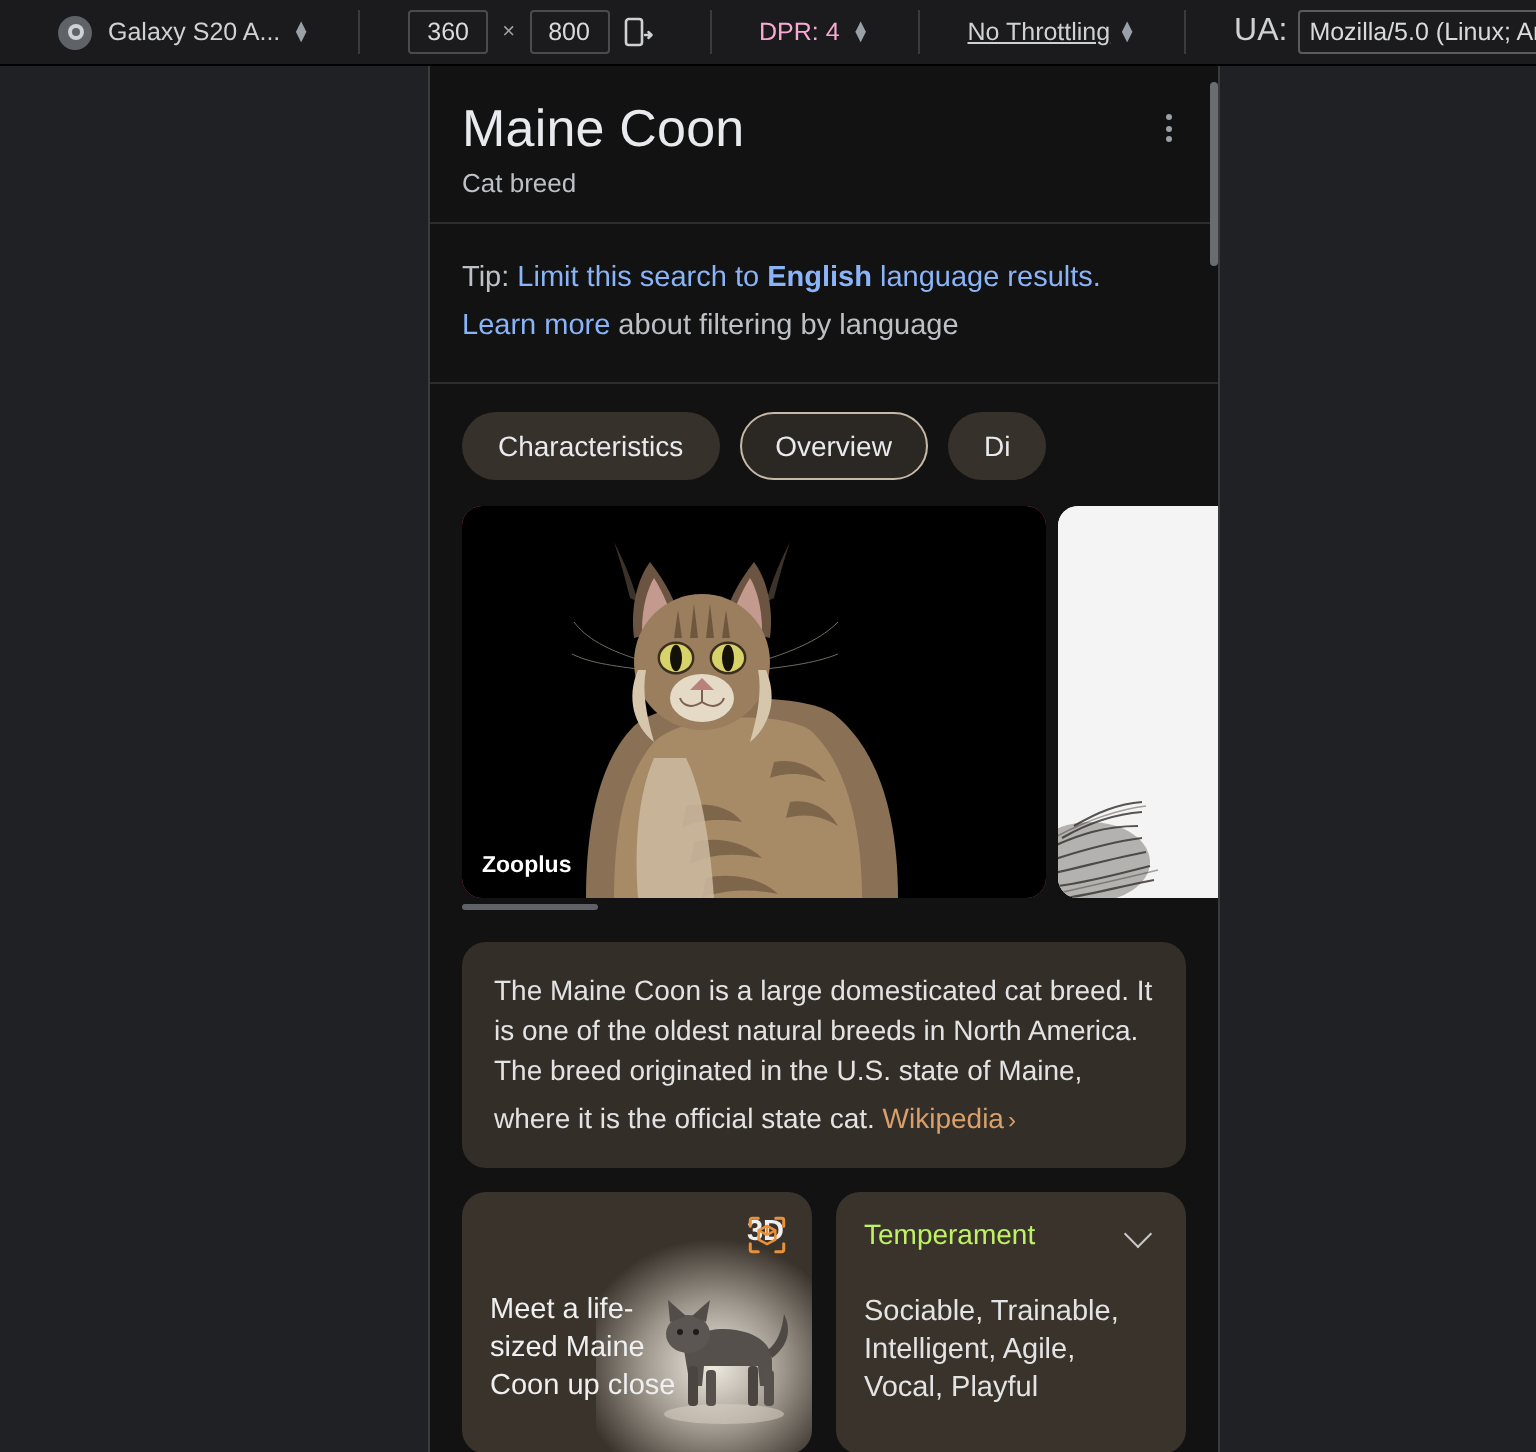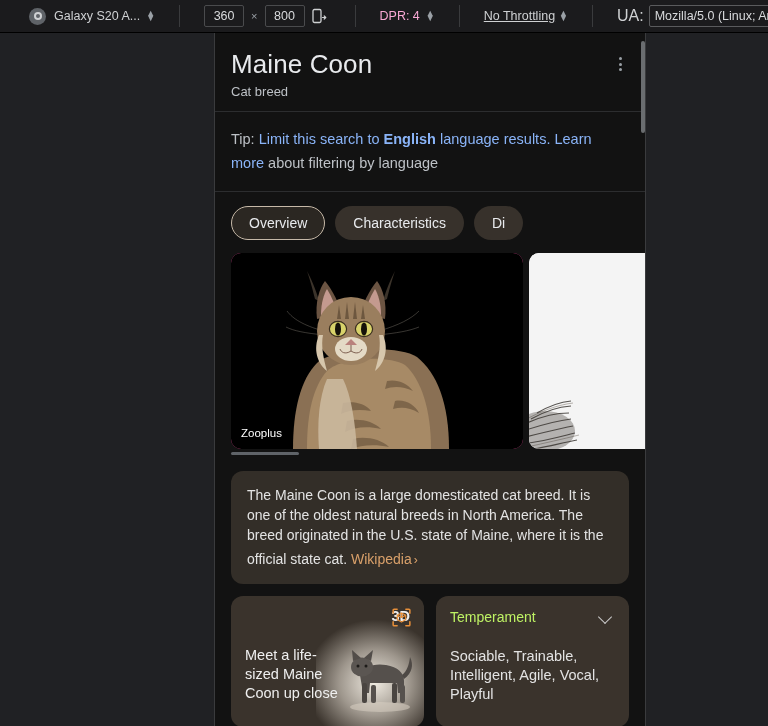--- a/index.html
+++ b/index.html
@@ -80,21 +80,21 @@
   }
 
   
   .stage {
     position: absolute; top: 33px; left: 0;
     width: 768px; height: 693px;
     background: #202124;
   }
   .viewport {
     position: absolute; left: 214px; top: 0;
-    width: 432px; height: 693px;
+    width: 396px; height: 693px;
     background: #121212;
     overflow: hidden;
     border-left: 1px solid #3a3b3d;
     border-right: 1px solid #3a3b3d;
   }
 
   
   .g-page {
     position: relative;
     width: 100%; height: 100%;
@@ -168,21 +168,21 @@
   }
   .carousel {
     display: flex; gap: 6px;
     height: 196px;
     overflow: hidden;
   }
   .c-card {
     flex: none; border-radius: 10px; overflow: hidden;
     position: relative;
   }
-  .c-card.one { width: 292px; background: #ec4899; }
+  .c-card.one { width: 292px; background: #ec4899; font-weight: bold; }
   .c-card.two { width: 130px; background: #f3f3f3; }
   .credit {
     position: absolute; left: 10px; bottom: 10px;
     font-size: 11.5px; color: #ffffff;
     text-shadow: 0 1px 3px rgba(0,0,0,.9);
   }
   
   .cat-photo {
     position: absolute; left: 0; top: 0; width: 100%; height: 100%;
   }
@@ -346,22 +346,22 @@
         </div>
       </div>
       <div class="hdr-rule"></div>
 
       <div class="tip-block">
         <span class="tip-lead">Tip:</span><span class="tip-link"> Limit this search to </span><span class="tip-link"><b>English</b></span><span class="tip-link"> language results. Learn more</span><span class="tip-lead"> about filtering by language</span>
       </div>
       <div class="tip-rule"></div>
 
       <div class="tabs-row">
+        <div class="tab">Characteristics</div>
         <div class="tab active">Overview</div>
-        <div class="tab">Characteristics</div>
         <div class="tab">Di</div>
       </div>
 
       <div class="carousel-wrap">
         <div class="carousel">
 
           <div class="c-card one">
             <svg class="cat-photo" viewBox="0 0 292 196" preserveAspectRatio="xMidYMid slice">
               <rect width="292" height="196" fill="#000000"></rect>
 

